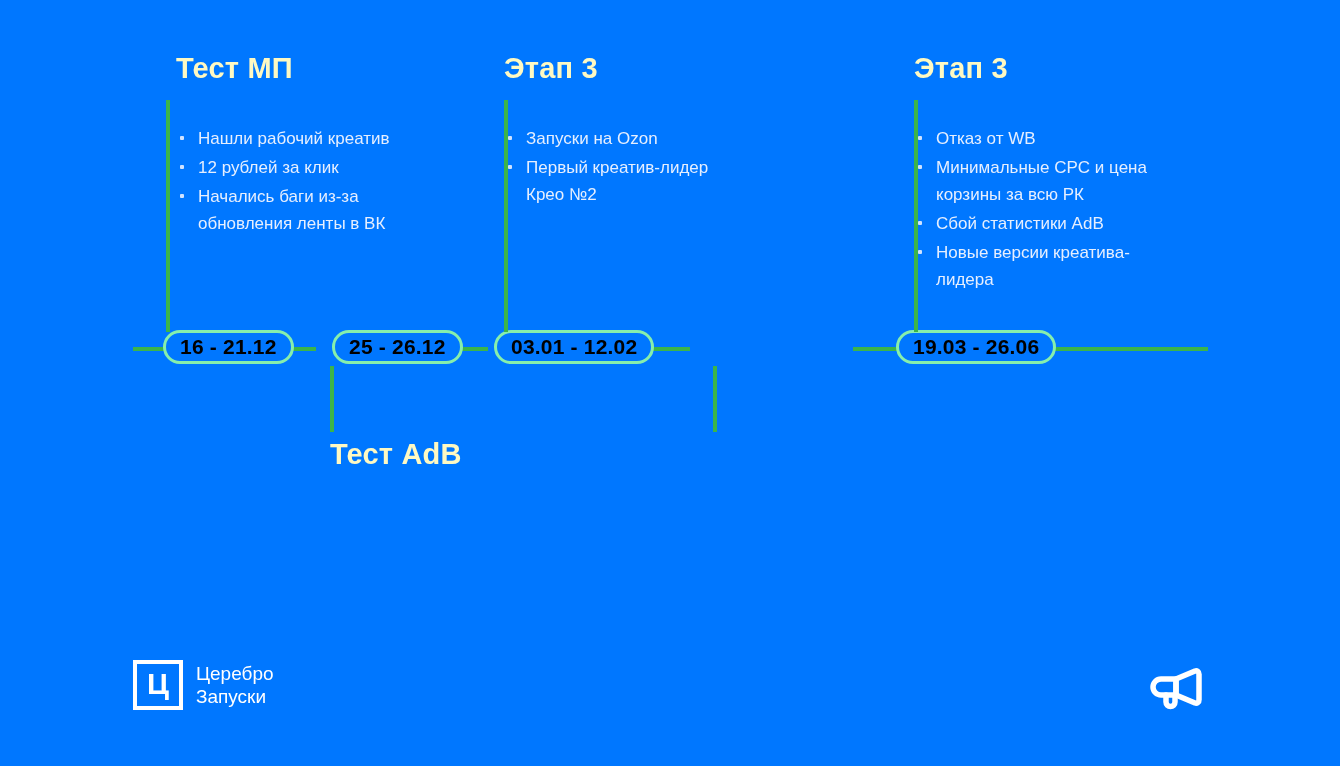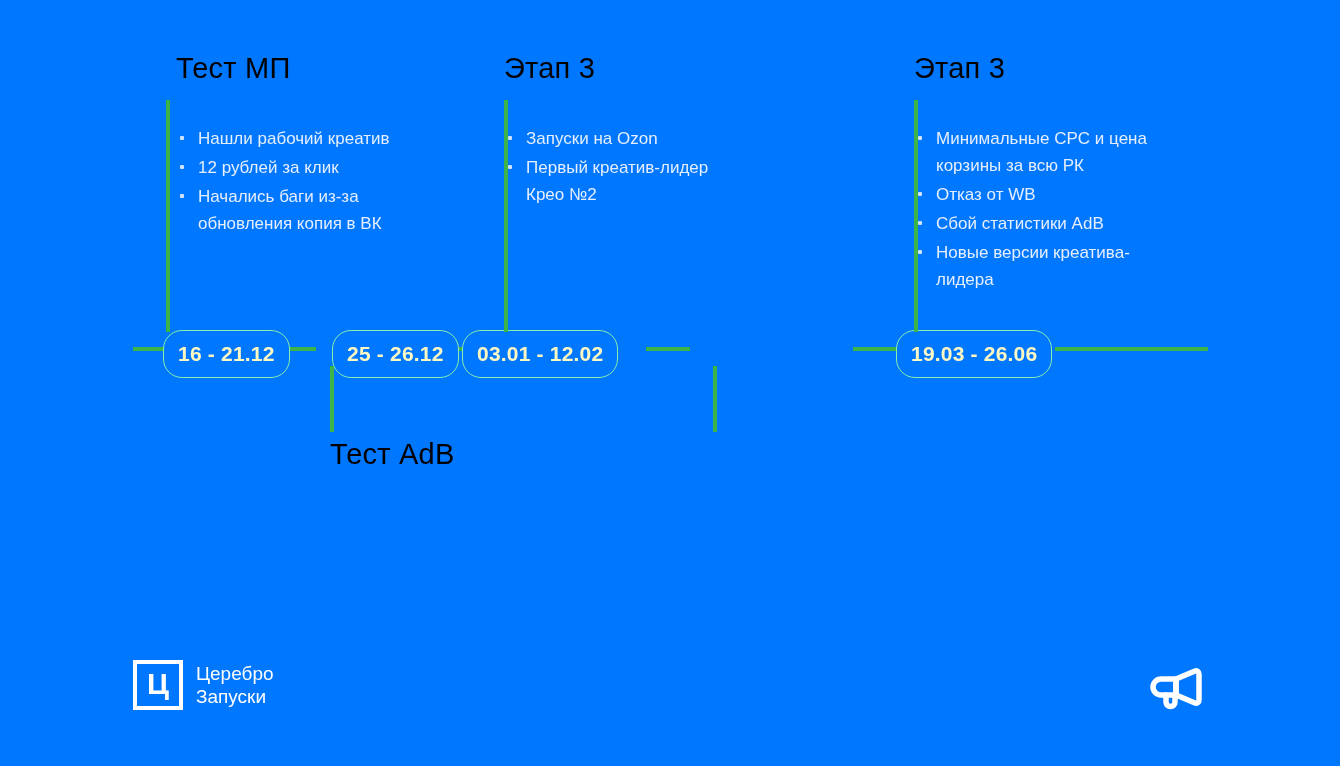--- a/index.html
+++ b/index.html
@@ -18,48 +18,48 @@
   
   .axis-line {
     position:absolute;
     height:4px;
     background:#3cb44a;
     top:347px;
   }
   .pill {
     position:absolute;
     top:330px;
-    height:48px;
-    border:1px solid #86efac;
+    height:34px;
+    border:3px solid #86efac;
     border-radius:19px;
     background:#0077ff;
     display:flex;
     align-items:center;
     justify-content:center;
     padding:0 14px;
-    color:#fef9c3;
+    color:#000000;
     font-size:21px;
     font-weight:bold;
     letter-spacing:0.2px;
     white-space:nowrap;
   }
 
   
   .connector {
     position:absolute;
     width:4px;
     background:#3cb44a;
   }
 
   
   .block { position:absolute; }
   .block h3 {
-    color:#000000;
+    color:#fef9c3;
     font-size:29px;
-    font-weight:400;
+    font-weight:700;
     letter-spacing:0.2px;
     margin-bottom:18px;
     white-space:nowrap;
   }
   .block ul { list-style:none;margin-top:40px; }
   .block li {
     position:relative;
     color:#e6efff;
     font-size:17px;
     line-height:27px;
@@ -123,55 +123,55 @@
   <div class="axis-line" style="left:646px; width:44px;"></div>
   <div class="axis-line" style="left:853px; width:45px;"></div>
   <div class="axis-line" style="left:1055px; width:153px;"></div>
 
   <div class="pill" style="left:163px;">
     <span>16 - 21.12</span>
   </div>
   <div class="pill" style="left:332px;">
     <span>25 - 26.12</span>
   </div>
-  <div class="pill" style="left:462px;">
+  <div class="pill" style="left:494px;">
     <span>03.01 - 12.02</span>
   </div>
   <div class="pill" style="left:896px;">
     <span>19.03 - 26.06</span>
   </div>
 
   <div class="connector" style="left:166px; top:100px; height:232px;"></div>
   <div class="connector" style="left:330px; top:366px; height:66px;"></div>
   <div class="connector" style="left:504px; top:100px; height:232px;"></div>
   <div class="connector" style="left:713px; top:366px; height:66px;"></div>
   <div class="connector" style="left:914px; top:100px; height:232px;"></div>
 
   <div class="block" style="left:176px; top:52px;">
     <h3>Тест МП</h3>
     <ul>
       <li>Нашли рабочий креатив</li>
       <li>12 рублей за клик</li>
-      <li style="max-width:230px;">Начались баги из-за обновления копия в ВК</li>
+      <li style="max-width:230px;">Начались баги из-за обновления ленты в ВК</li>
     </ul>
   </div>
 
   <div class="block" style="left:504px; top:52px;">
     <h3>Этап 3</h3>
     <ul>
       <li>Запуски на Ozon</li>
       <li style="max-width:215px;">Первый креатив-лидер Крео №2</li>
     </ul>
   </div>
 
   <div class="block" style="left:914px; top:52px;">
     <h3>Этап 3</h3>
     <ul>
+      <li>Отказ от WB</li>
       <li style="max-width:240px;">Минимальные CPC и цена корзины за всю РК</li>
-      <li>Отказ от WB</li>
       <li>Сбой статистики AdB</li>
       <li style="max-width:235px;">Новые версии креатива-лидера</li>
     </ul>
   </div>
 
   <div class="block" style="left:330px; top:438px;">
     <h3>Тест AdB</h3>
   </div>
 
 

